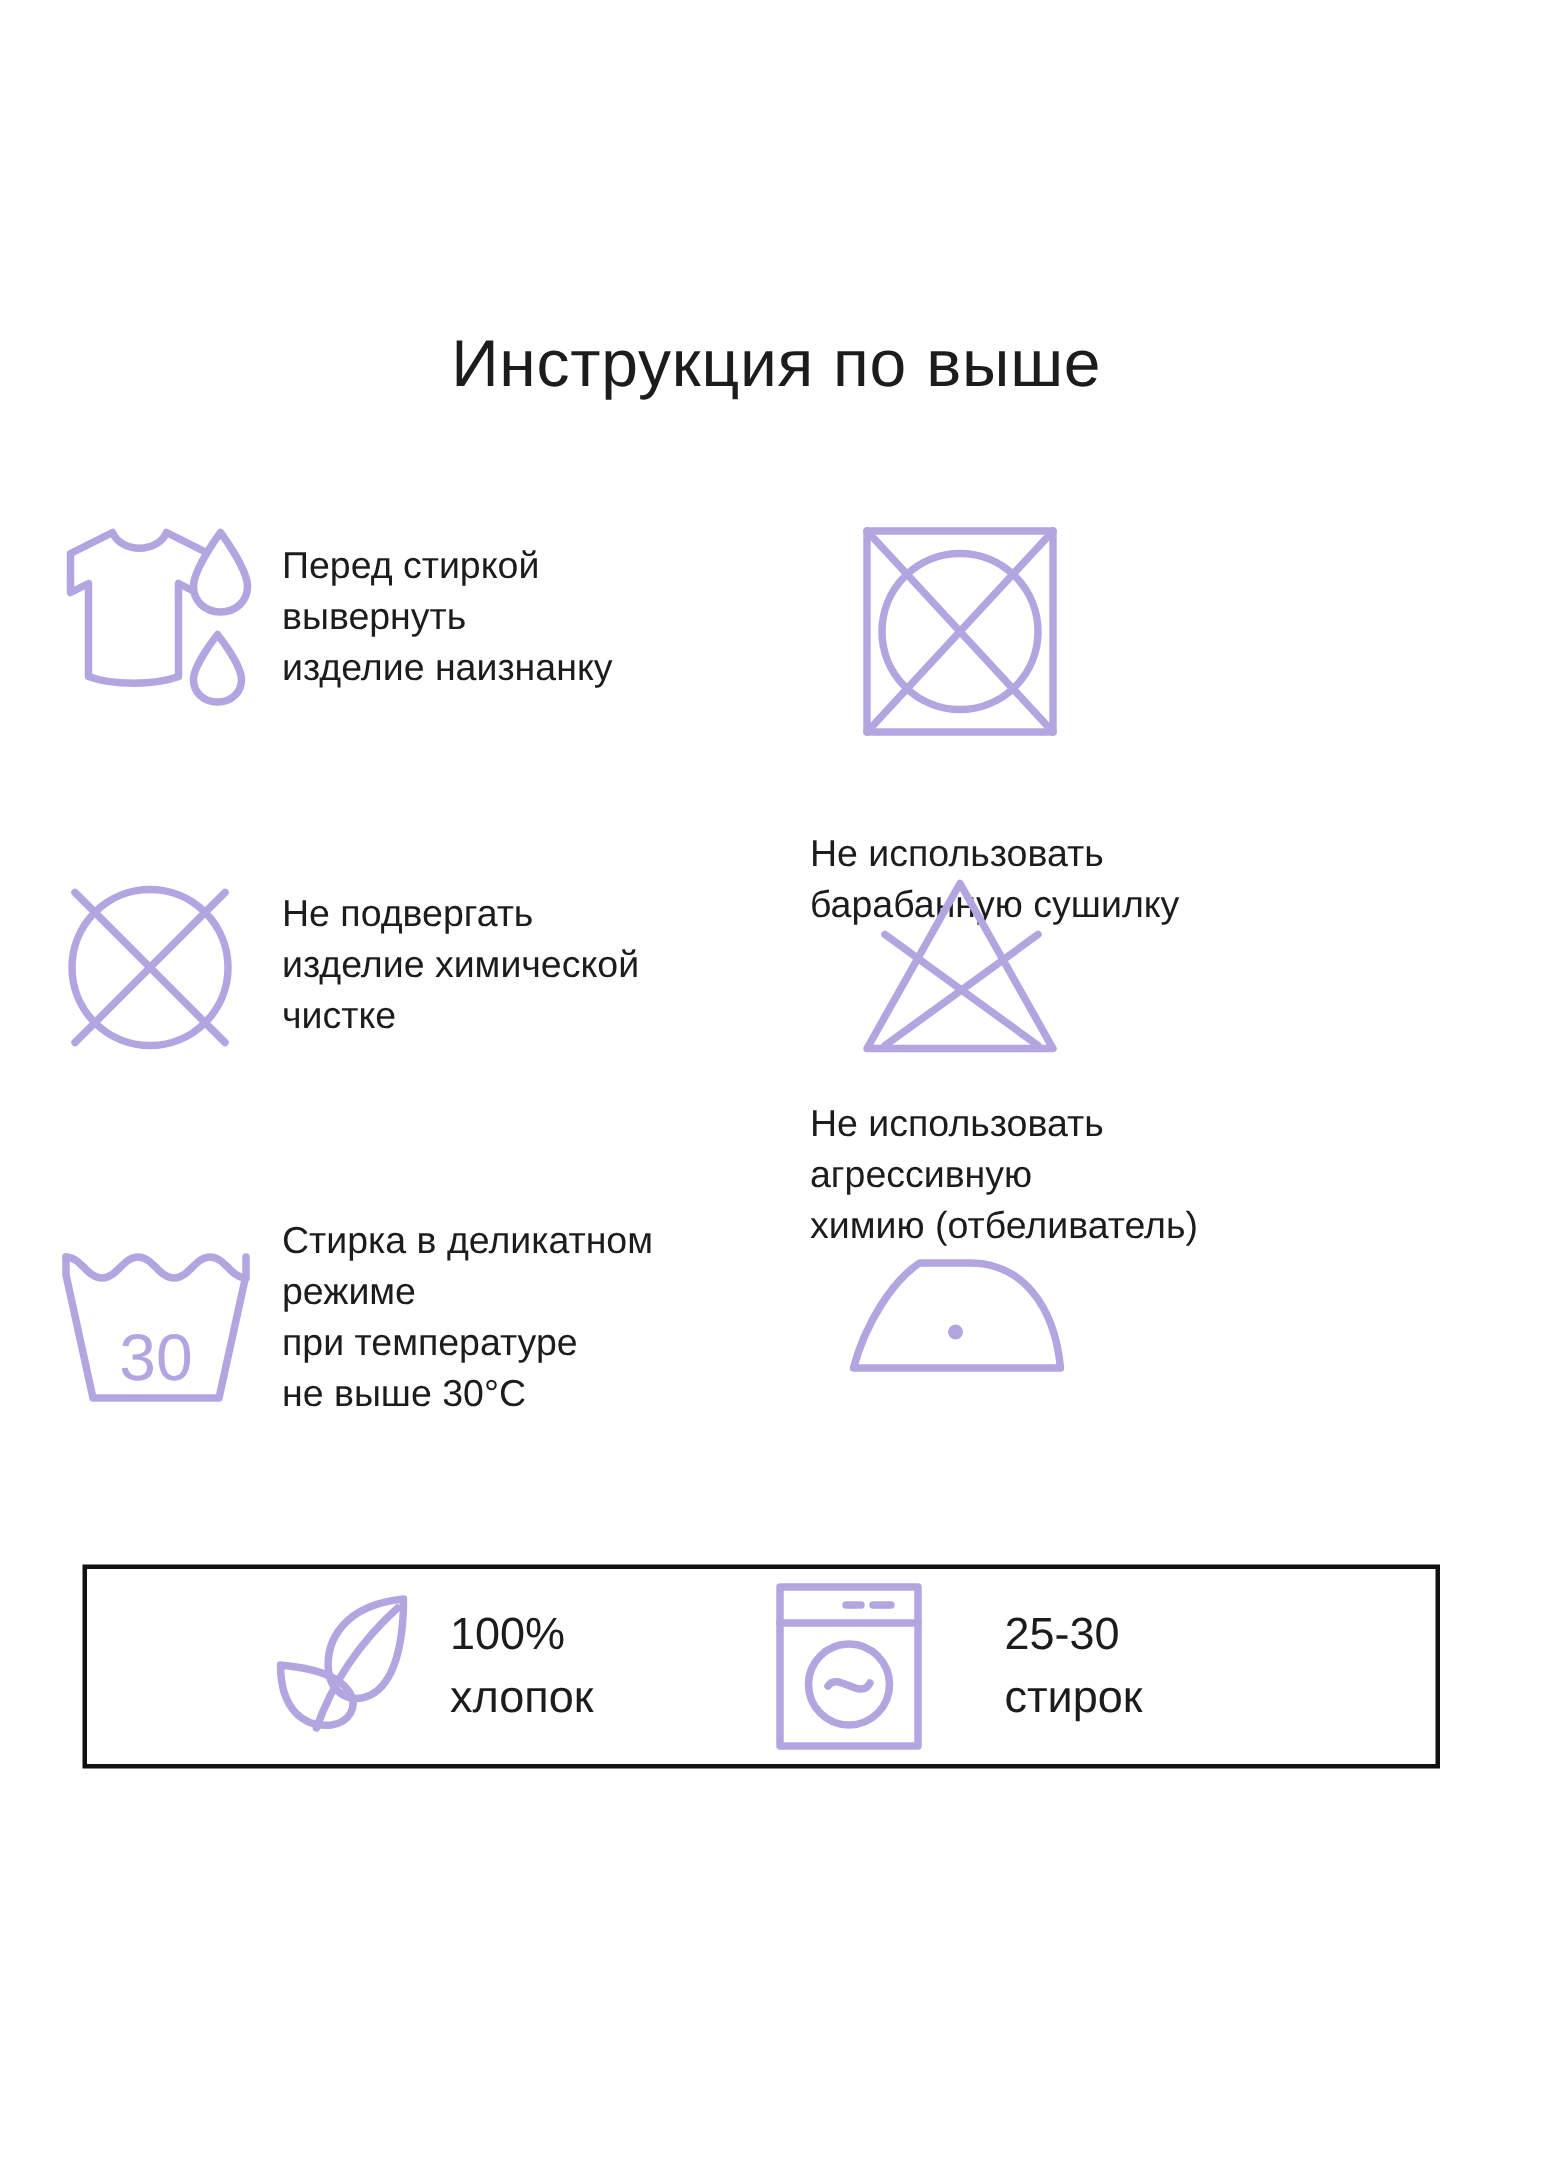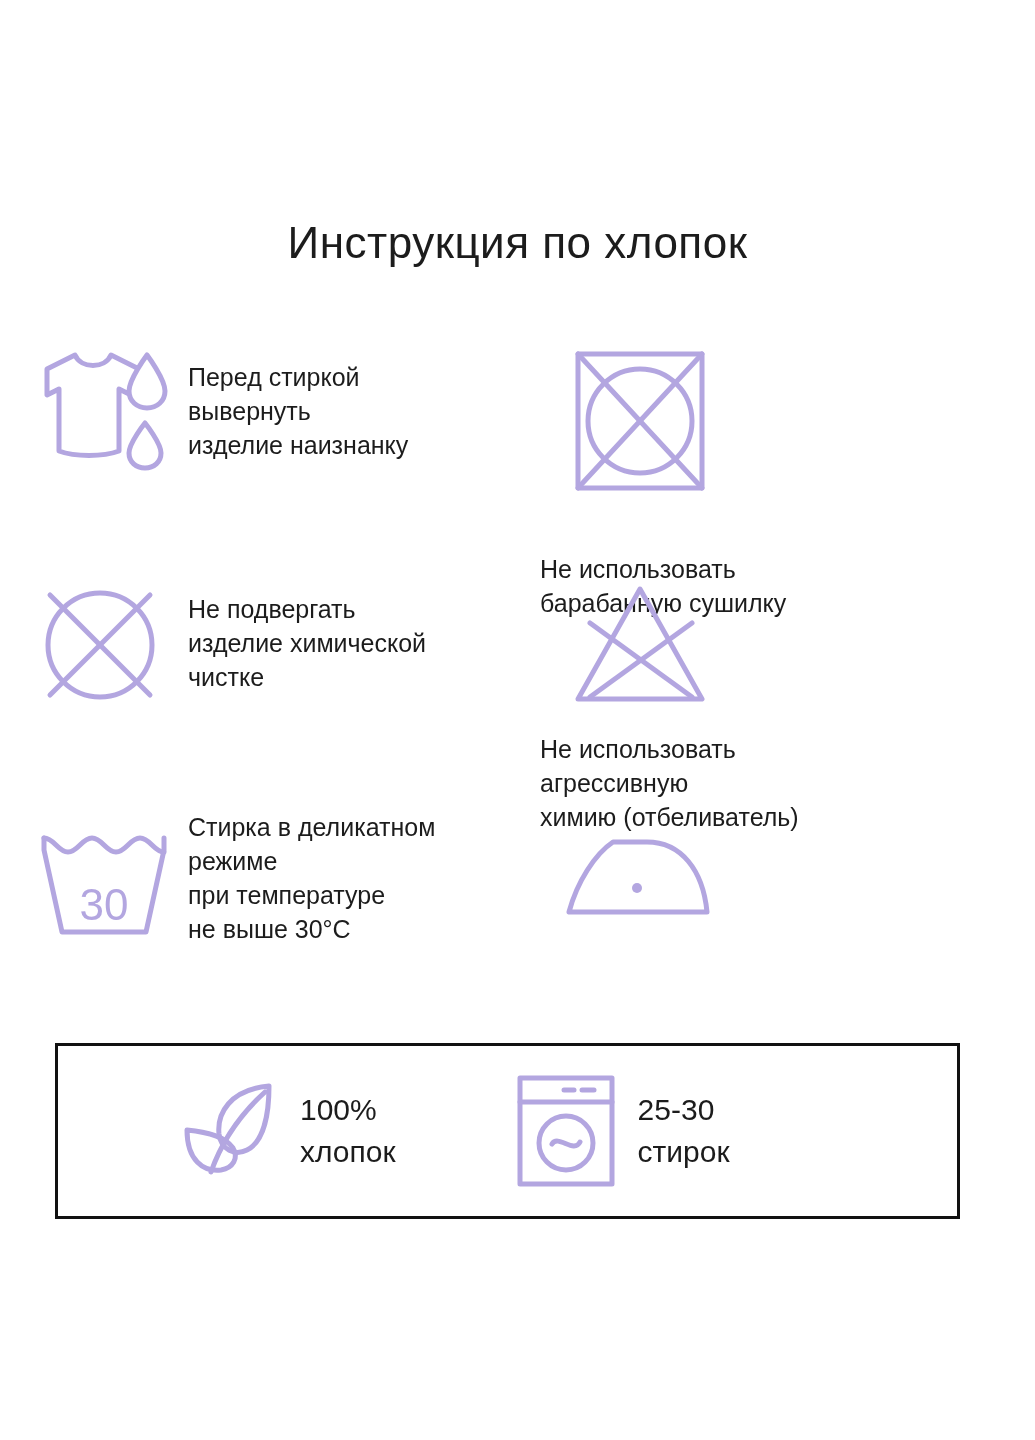--- a/index.html
+++ b/index.html
@@ -88,32 +88,32 @@
   .r3 .icon-box { width: 170px; height: 160px; }
   .r3 .cell-left .caption { padding-top: 10px; }
   .r3 .cell-right .icon-box { width: 200px; height: 150px; }
   .r3 .cell-right .caption { padding-top: 8px; }
 
   .footer {
     position: absolute;
     left: 55px;
     top: 1043px;
     width: 905px;
-    height: 176px;
+    height: 136px;
     border: 3px solid #111111;
     box-sizing: border-box;
     display: flex;
     align-items: center;
   }
   .footer-item {
     display: flex;
     align-items: center;
   }
   .footer-item.first { margin-left: 110px; }
-  .footer-item.second { margin-left: 110px; }
+  .footer-item.second { margin-left: 110px; gap: 32px; }
   .footer-icon {
     flex: 0 0 auto;
     display: flex;
     align-items: center;
     justify-content: center;
     width: 120px;
     height: 120px;
   }
   .footer-text {
     font-size: 30px;
@@ -122,21 +122,21 @@
     white-space: pre-line;
     margin-left: 12px;
   }
   svg { display: block; }
 </style>
 </head>
 <body>
 
 <div class="page">
 
-  <div class="title">Инструкция по хлопок</div>
+  <div class="title">Инструкция по выше</div>
 
   <div class="grid">
 
     <div class="row r1">
       <div class="cell cell-left">
         <div class="icon-box">
           <svg width="160" height="150" viewBox="0 0 160 150">
             <g fill="none" stroke="#b3a6e0" stroke-width="5" stroke-linejoin="round" stroke-linecap="round">
               <path d="M24 34 L52 20 C58 34 82 34 88 20 L116 34 L108 60 L96 54 L96 116 C80 122 52 122 36 116 L36 54 L24 60 Z"></path>
               <path d="M124 20 C124 20 142 44 142 56 C142 66 134 73 124 73 C114 73 106 66 106 56 C106 44 124 20 124 20 Z" fill="#ffffff"></path>

